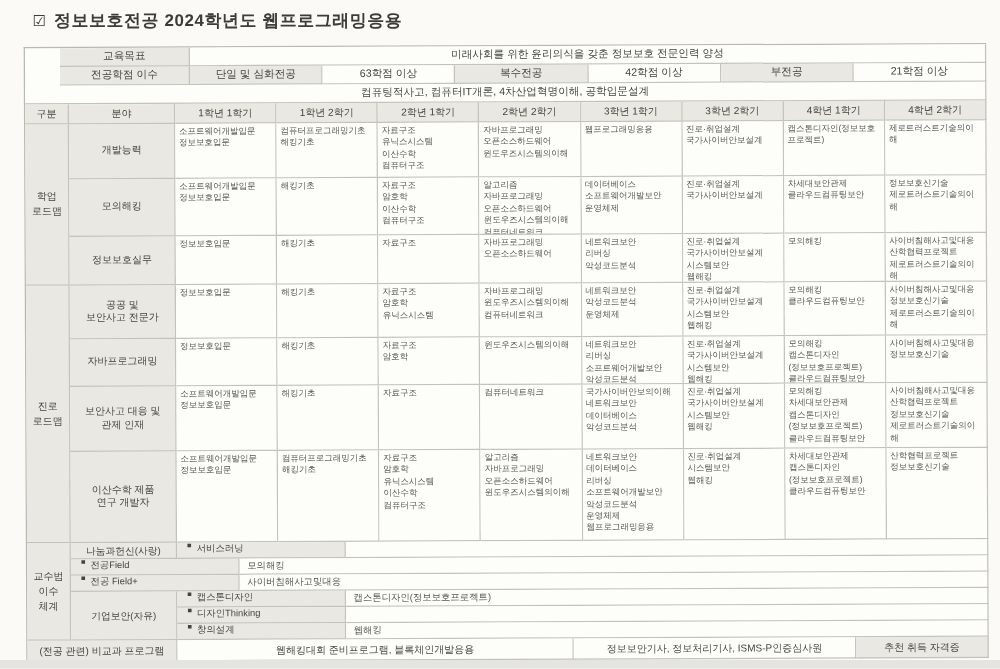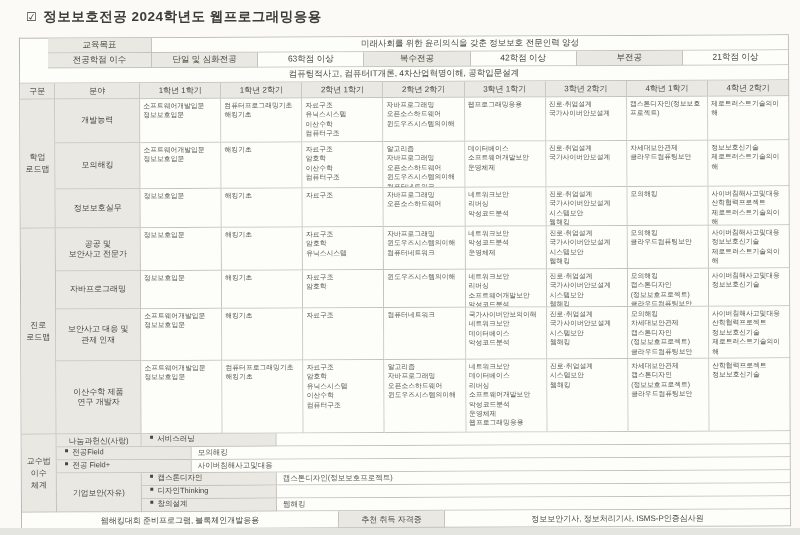--- a/index.html
+++ b/index.html
@@ -341,20 +341,21 @@
                 <span>창의설계</span>
               </div>
             <div class="c ped-val">웹해킹</div>
           </div>
         </div>
       </div>
     </div>
   </div>
 
   <div class="row foot-row">
+    <div class="c lbl foot-label">(전공 관련) 비교과 프로그램</div>
     <div class="c val foot-val">웹해킹대회 준비프로그램, 블록체인개발응용</div>
+    <div class="c val cert-val">정보보안기사, 정보처리기사, ISMS-P인증심사원</div>
     <div class="c lbl cert-label">추천 취득 자격증</div>
-    <div class="c val cert-val">정보보안기사, 정보처리기사, ISMS-P인증심사원</div>
   </div>
 
 </div>
 
 <div class="scan-edge"></div>
 
 </body></html>

